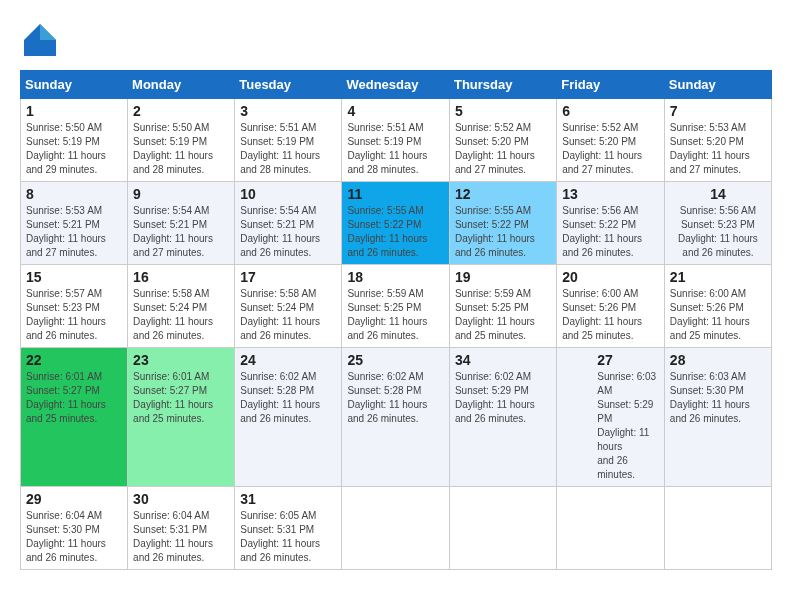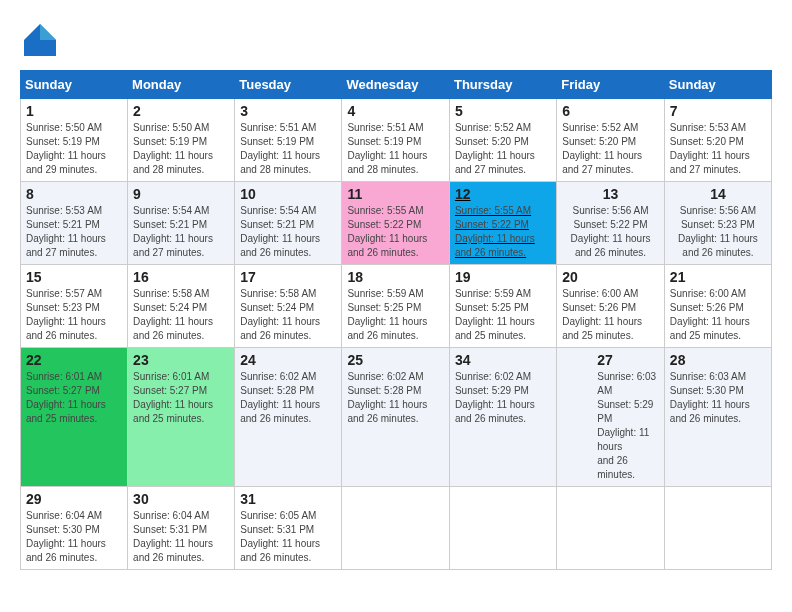--- a/index.html
+++ b/index.html
@@ -194,35 +194,35 @@
 Daylight: 11 hours
 and 27 minutes.</div>
         </td>
         <td style="background: rgb(240, 244, 250);">
           <span class="day-num">10</span>
           <div class="day-detail" style="white-space: pre-line;">Sunrise: 5:54 AM
 Sunset: 5:21 PM
 Daylight: 11 hours
 and 26 minutes.</div>
         </td>
-        <td style="background: #f9a8d4;">
+        <td style="background: #0ea5e9;">
           <span class="day-num">11</span>
           <div class="day-detail" style="white-space: pre-line;">Sunrise: 5:55 AM
 Sunset: 5:22 PM
 Daylight: 11 hours
 and 26 minutes.</div>
         </td>
-        <td style="background: #0ea5e9; text-decoration: underline;">
+        <td style="background: #7dd3fc;">
           <span class="day-num">12</span>
           <div class="day-detail" style="white-space: pre-line;">Sunrise: 5:55 AM
 Sunset: 5:22 PM
 Daylight: 11 hours
 and 26 minutes.</div>
         </td>
-        <td style="background: rgb(240, 244, 250); text-align: center;">
+        <td style="background: rgb(240, 244, 250);">
           <span class="day-num">13</span>
           <div class="day-detail" style="white-space: pre-line;">Sunrise: 5:56 AM
 Sunset: 5:22 PM
 Daylight: 11 hours
 and 26 minutes.</div>
         </td>
         <td style="background: rgb(240, 244, 250); text-align: center;">
           <span class="day-num">14</span>
           <div class="day-detail" style="white-space: pre-line;">Sunrise: 5:56 AM
 Sunset: 5:23 PM

